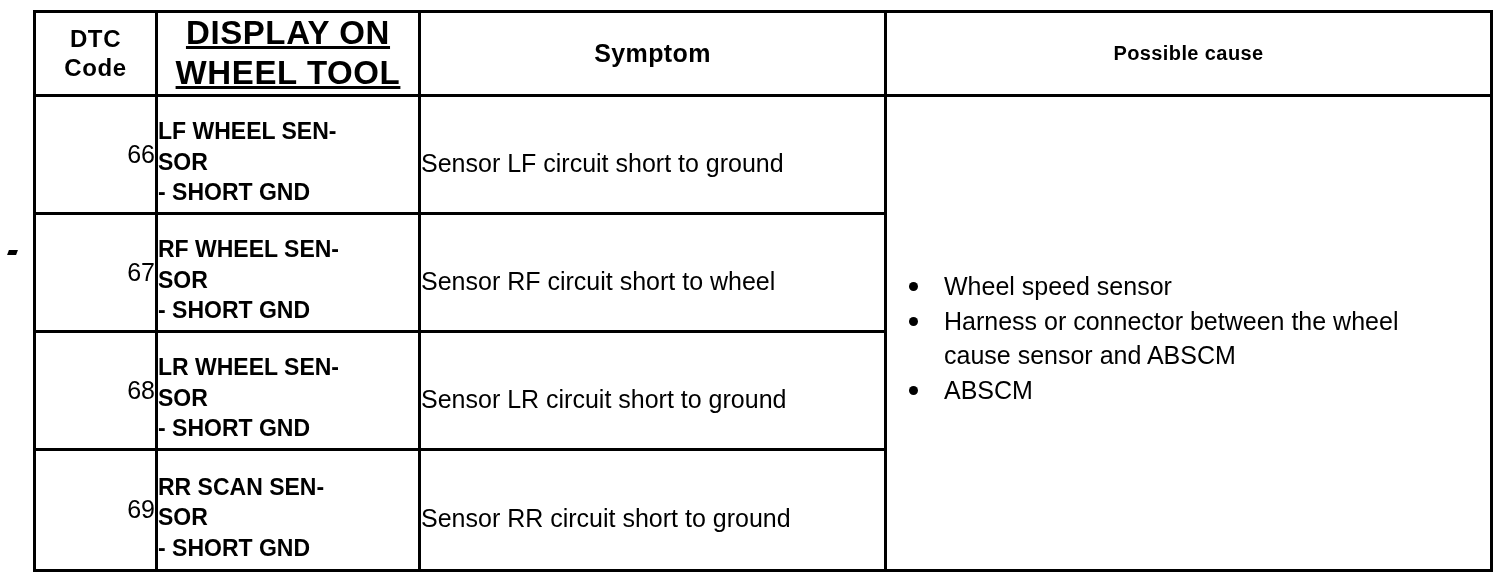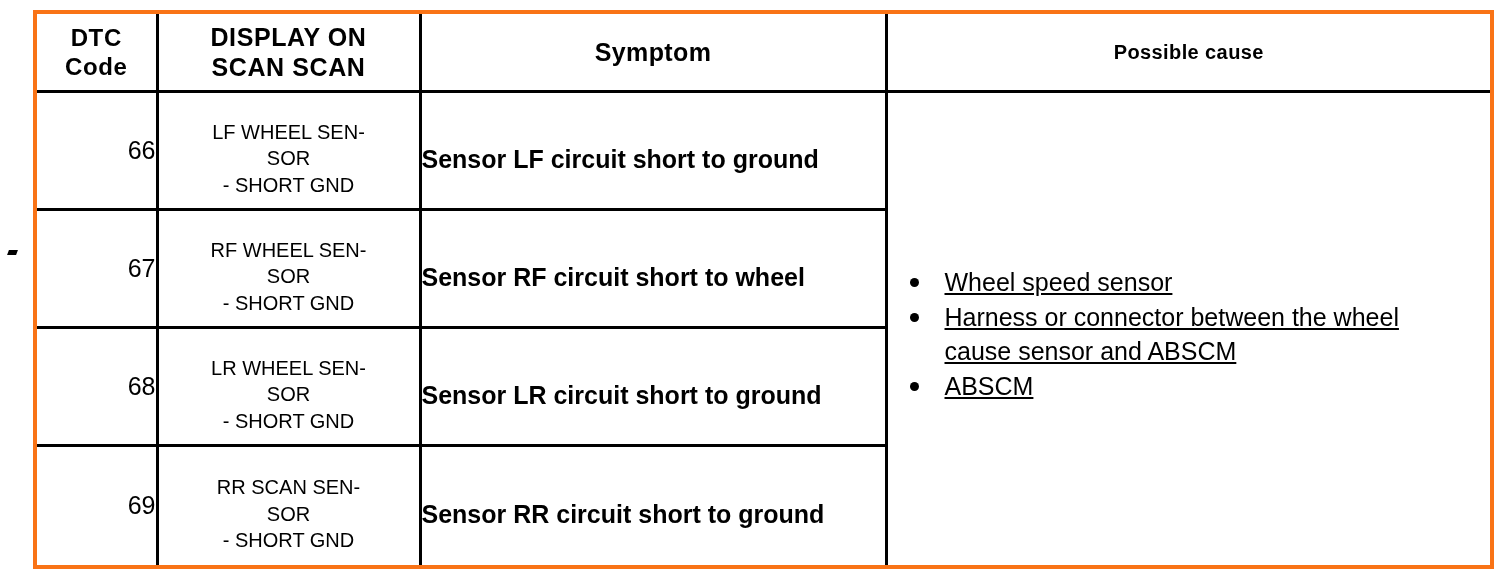--- a/index.html
+++ b/index.html
@@ -36,21 +36,21 @@
 
   .dtc-table {
     position: absolute;
     left: 33px;
     top: 10px;
     width: 1457px;
     height: 555px;
     border-collapse: collapse;
     table-layout: fixed;
     background: #7dd3fc;
-    border: 4px solid #f97316;
+    border: 2px solid #f97316;
   }
 
   .dtc-table col.c-code     { width: 122px; }
   .dtc-table col.c-display  { width: 263px; }
   .dtc-table col.c-symptom  { width: 466px; }
   .dtc-table col.c-cause    { width: 606px; }
 
   .dtc-table th,
   .dtc-table td {
     border: 3px solid #000;
@@ -62,46 +62,46 @@
   
   .hdr {
     height: 76px;
     text-align: center;
     font-weight: bold;
     font-size: 25px;
     letter-spacing: 0.6px;
     line-height: 1.22;
   }
   .hdr-code    { font-size: 24px; }
-  .hdr-display { font-size: 25px; }
+  .hdr-display { font-size: 33px; text-decoration: underline; }
   .hdr-symptom { font-size: 25px; letter-spacing: 0.4px; margin-left: 6px; }
   .hdr-cause   { font-size: 20px; letter-spacing: 0.4px; }
 
   
   .cell-code {
     text-align: right;
     font-size: 25px;
     font-weight: normal;
   }
 
   .cell-display {
-    text-align: center;
-    font-size: 20px;
-    font-weight: normal;
+    text-align: left;
+    font-size: 23px;
+    font-weight: bold;
     padding: 0 8px 0 14px;
     line-height: 1.32;
     vertical-align: top;
   }
   .cell-display .disp-inner { padding-top: 16px; }
   .cell-display .line { white-space: pre; }
 
   .cell-symptom {
     text-align: left;
     font-size: 25px;
-    font-weight: bold;
+    font-weight: normal;
     padding: 0 8px 0 12px;
     vertical-align: top;
   }
   .cell-symptom .sym-inner { padding-top: 18px; }
 
   .cell-cause {
     vertical-align: top;
     padding: 0;
   }
 
@@ -109,21 +109,20 @@
     list-style: none;
     margin: 0;
     padding: 14px 10px 0 12px;
     font-size: 25px;
     line-height: 1.34;
   }
   ul.cause-list li {
     position: relative;
     padding-left: 45px;
     margin: 0 0 2px 0;
-    text-decoration: underline;
   }
   ul.cause-list li .bullet {
     position: absolute;
     left: 10px;
     top: 0.48em;
     width: 9px;
     height: 9px;
     background: #000;
     border-radius: 50%;
   }
@@ -149,21 +148,21 @@
       <col class="c-cause">
     </colgroup>
     <thead>
       <tr>
         <th class="hdr hdr-code">
           <span class="line">DTC</span><br>
           <span class="line">Code</span>
         </th>
         <th class="hdr hdr-display">
           <span class="line">DISPLAY ON</span><br>
-          <span class="line">SCAN SCAN</span>
+          <span class="line">WHEEL TOOL</span>
         </th>
         <th class="hdr hdr-symptom">Symptom</th>
         <th class="hdr hdr-cause">Possible cause</th>
       </tr>
     </thead>
     <tbody>
 
       <tr class="row-h">
         <td class="cell-code">66</td>
         <td class="cell-display">

